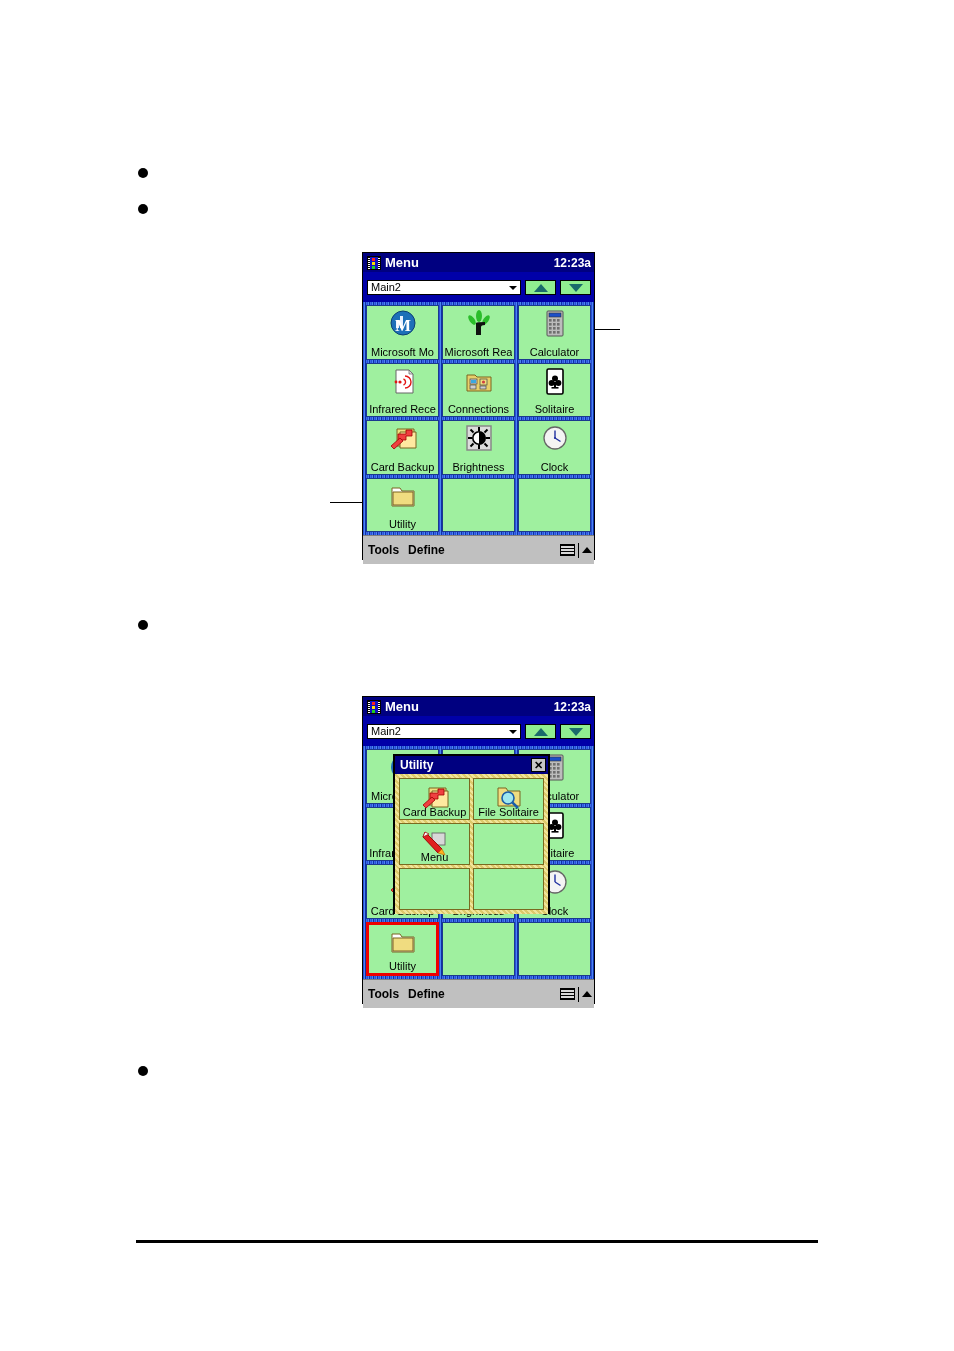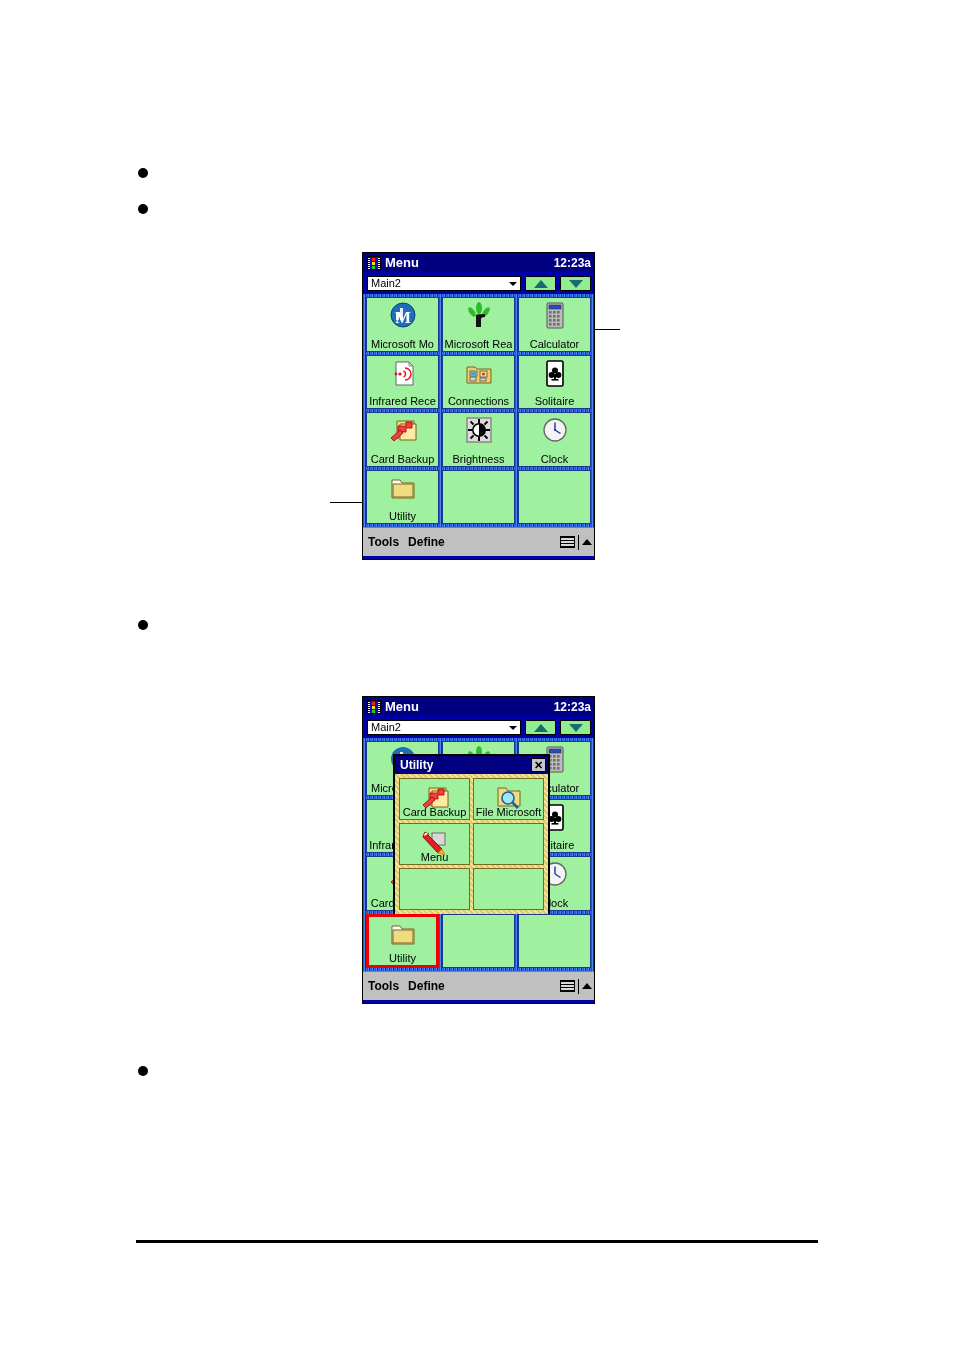--- a/index.html
+++ b/index.html
@@ -101,21 +101,21 @@
     color: #ffffff;
     font-size: 12px;
     font-weight: bold;
     white-space: nowrap;
   }
 
   
   .selrow {
     display: flex;
     align-items: center;
-    height: 22px;
+    height: 30px;
     padding: 2px 3px 1px 4px;
     box-sizing: border-box;
     background: #0000a8;
   }
   .combo {
     flex: 1 1 auto;
     height: 15px;
     background: #ffffff;
     border: 1px solid #000000;
     box-sizing: border-box;
@@ -731,21 +731,21 @@
         </div>
 
         <div class="dcell">
           <span class="ic">
             <svg viewBox="0 0 30 30" width="30" height="30">
               <path d="M4 5 L12 5 L14 8 L26 8 L26 23 L4 23 Z" fill="#f0dc80" stroke="#7a6420" stroke-width="1"></path>
               <circle cx="14" cy="15" r="6" fill="#9fe8f0" stroke="#1b5ea8" stroke-width="1.6"></circle>
               <line x1="18.3" y1="19.3" x2="24" y2="25" stroke="#1b5ea8" stroke-width="2.6"></line>
             </svg>
           </span>
-          <span class="lbl">File Microsoft</span>
+          <span class="lbl">File Solitaire</span>
         </div>
 
         <div class="dcell">
           <span class="ic">
             <svg viewBox="0 0 30 30" width="30" height="30">
               <rect x="12" y="5" width="13" height="12" fill="#d8d8d8" stroke="#666" stroke-width="0.9"></rect>
               <path d="M5 4 L22 21 L18 25 L3 9 Z" fill="#e02020" stroke="#900" stroke-width="0.9"></path>
               <path d="M3 9 L5 4 L9 6 Z" fill="#ffffff" stroke="#900" stroke-width="0.7"></path>
               <path d="M18 25 L22 21 L25 27 Z" fill="#ffb020" stroke="#c07000" stroke-width="0.7"></path>
             </svg>

